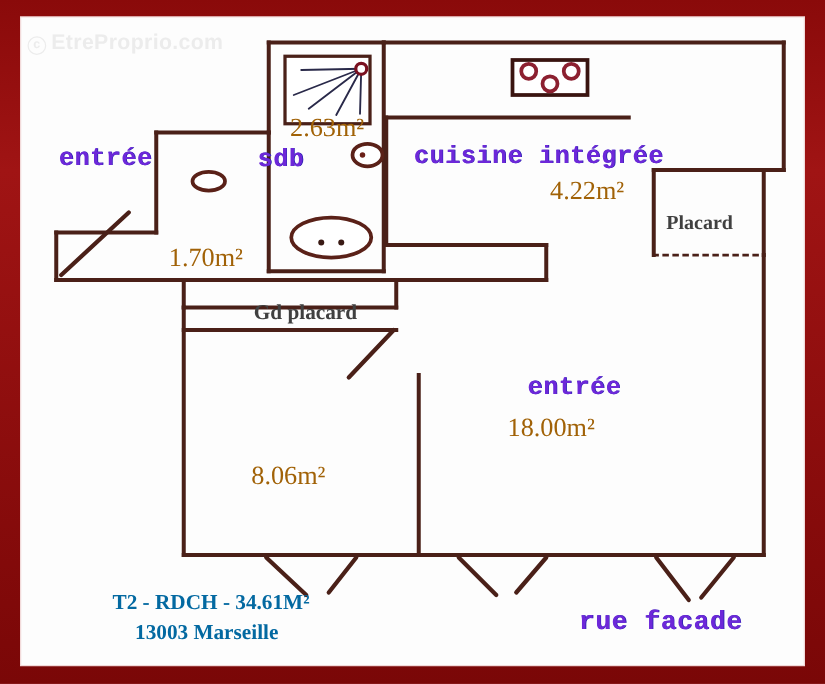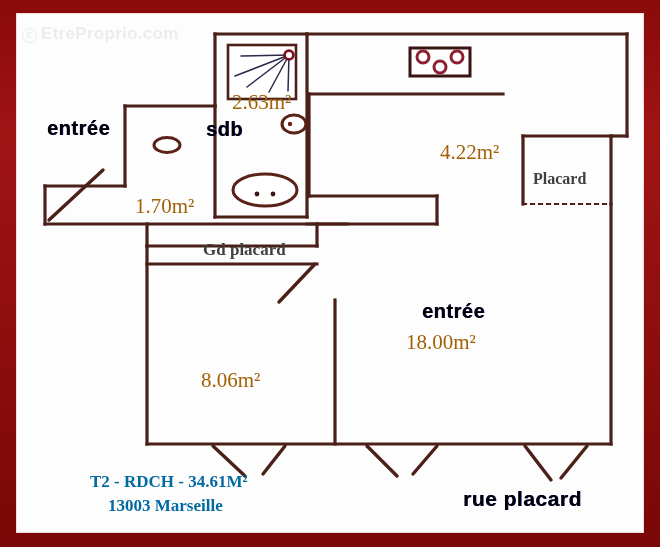--- a/index.html
+++ b/index.html
@@ -49,23 +49,23 @@
     left: 0; top: 0;
     width: 626px;
     height: 518px;
   }
   .lbl {
     position: absolute;
     white-space: nowrap;
     line-height: 1;
   }
   .room-name {
-    font-family: Liberation Sans, sans-serif;
-    font-weight: bold;
-    color: #000000;
+    font-family: Liberation Mono, monospace;
+    font-weight: bold;
+    color: #6d28d9;
     letter-spacing: 0.5px;
     text-shadow: 0.5px 0 0 #2222aa;
   }
   .room-area {
     font-family: "Liberation Serif", serif;
     color: #a16207;
     font-weight: normal;
   }
   .plain {
     font-family: "Liberation Serif", serif;
@@ -211,33 +211,34 @@
           <circle cx="440" cy="43" r="6" fill="#ffffff" stroke="#8c2030" stroke-width="3"></circle>
           <circle cx="423" cy="53" r="6" fill="#ffffff" stroke="#8c2030" stroke-width="3"></circle>
         </g>
       </svg>
 
       <div class="lbl room-name" style="left:30px; top:104px; font-size:20px;">entrée</div>
 
       <div class="lbl room-name" style="left:189px; top:105px; font-size:20px;">sdb</div>
       <div class="lbl room-area" style="left:215px; top:78px; font-size:21px;">2.63m²</div>
 
+      <div class="lbl room-name" style="left:314px; top:102px; font-size:20px;">cuisine intégrée</div>
       <div class="lbl room-area" style="left:423px; top:128px; font-size:21px;">4.22m²</div>
 
       <div class="lbl room-area" style="left:118px; top:182px; font-size:21px;text-align:right;">1.70m²</div>
 
       <div class="lbl room-area" style="left:184px; top:356px; font-size:21px;">8.06m²</div>
 
       <div class="lbl room-name" style="left:405px; top:287px; font-size:20px;">entrée</div>
       <div class="lbl room-area" style="left:389px; top:318px; font-size:21px;">18.00m²</div>
 
       <div class="lbl plain" style="left:186px; top:227px; font-size:17px;">Gd placard</div>
 
       <div class="lbl plain" style="left:516px; top:157px; font-size:16px;">Placard</div>
 
-      <div class="lbl room-name" style="left:446px; top:474px; font-size:21px;">rue placard</div>
+      <div class="lbl room-name" style="left:446px; top:474px; font-size:21px;">rue facade</div>
 
       <div class="lbl footer-text" style="left:73px; top:459px; font-size:17px;">T2 - RDCH - 34.61M²</div>
       <div class="lbl footer-text" style="left:91px; top:483px; font-size:17px;">13003 Marseille</div>
 
     </div>
   </div>
 </div>
 
 </body></html>

